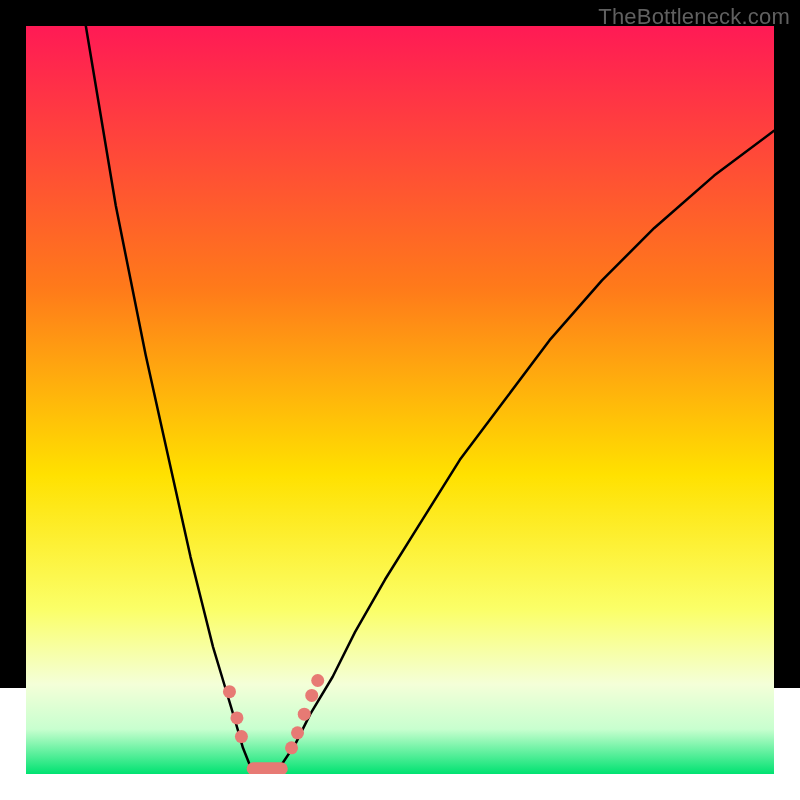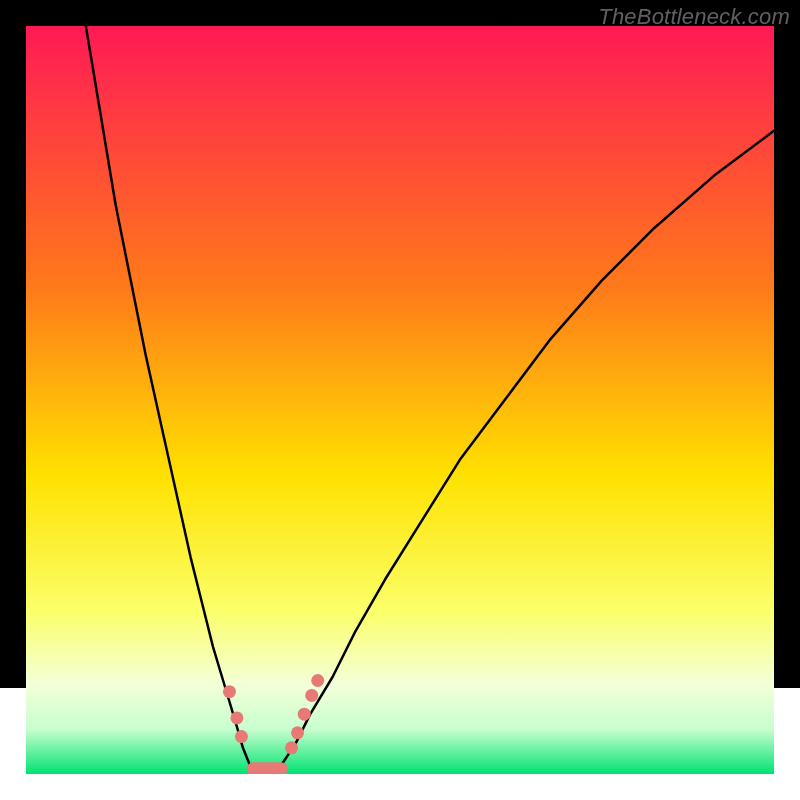--- a/index.html
+++ b/index.html
@@ -8,21 +8,20 @@
     width: 800px;
     height: 800px;
     overflow: hidden;
     font-family: Arial, Helvetica, sans-serif;
   }
   .frame {
     position: relative;
     width: 800px;
     height: 688px;
     background: #000;
-    font-style: italic;
   }
   .watermark {
     position: absolute;
     top: 4px;
     right: 10px;
     color: #606060;
     font-size: 22px;
     font-weight: 500;
     letter-spacing: 0.2px;
     z-index: 10;

